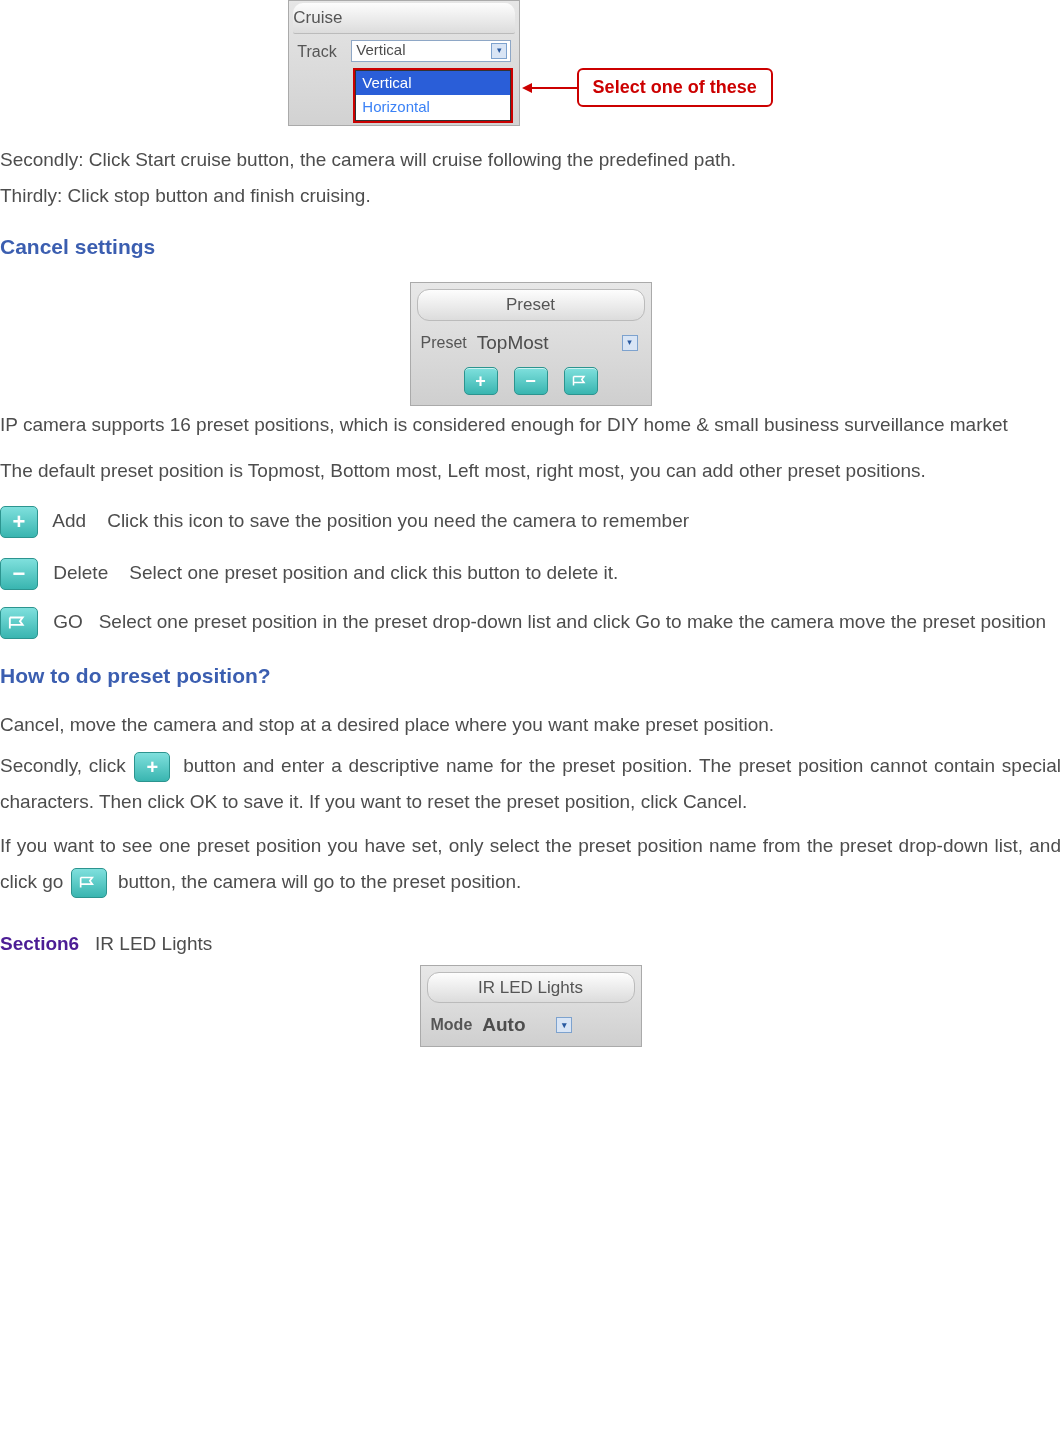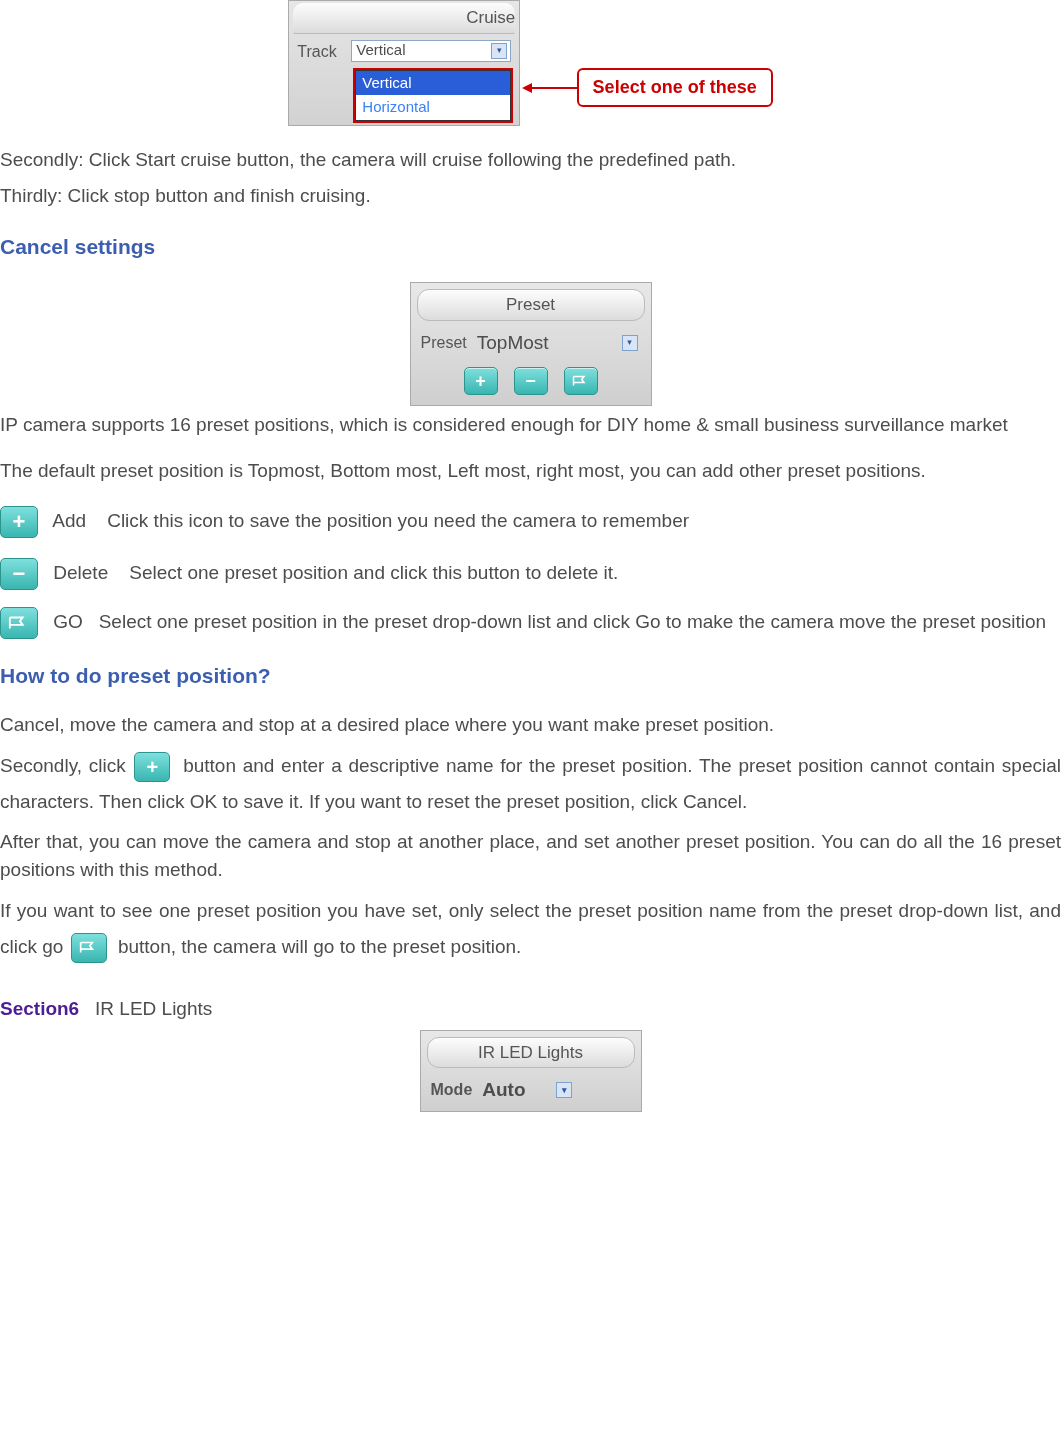--- a/index.html
+++ b/index.html
@@ -60,21 +60,21 @@
   .cruise-panel {
     display: inline-block;
     vertical-align: top;
     width: 230px;
     background: linear-gradient(#e6e6e6,#d2d2d2);
     border: 1px solid #aaa;
     text-align: left;
     position: relative;
   }
   .cruise-panel .panel-title {
-    text-align: right;
+    text-align: left;
     background: linear-gradient(#fdfdfd,#dcdcdc);
     border-bottom: 1px solid #bbb;
     border-radius: 10px 10px 2px 2px;
     margin: 2px 4px 4px 4px;
     font-size: 17px;
     color: #555;
     padding: 2px 0;
   }
   .cruise-panel .row {
     display: flex;
@@ -293,21 +293,20 @@
 
   <p>
     <span class="bold">Cancel,</span><span> move the camera and stop at a desired place where you want make preset position.</span>
   </p>
 
   <p class="justify" style="line-height:1.9">
     <span class="bold">Secondly,</span><span> click </span>
     <span class="inline-icon">+</span>
     <span> button and enter a descriptive name for the preset position. The preset position cannot contain special characters. Then click OK to save it. If you want to reset the preset position, click Cancel.</span>
   </p>
-  <p class="justify">After that, you can move the camera and stop at another place, and set another preset position. You can do all the 16 preset positions with this method.</p>
   <p class="justify" style="line-height:1.9">
     <span>If you want to see one preset position you have set, only select the preset position name from the preset drop-down list, and click go </span>
     <span class="inline-icon go">
       <svg viewBox="0 0 24 16">
           <path d="M2 2v12M2 2h14l-3 4 3 4H2" fill="none" stroke="#fff" stroke-width="2"></path>
         </svg>
     </span>
     <span> button, the camera will go to the preset position.</span>
   </p>
 

